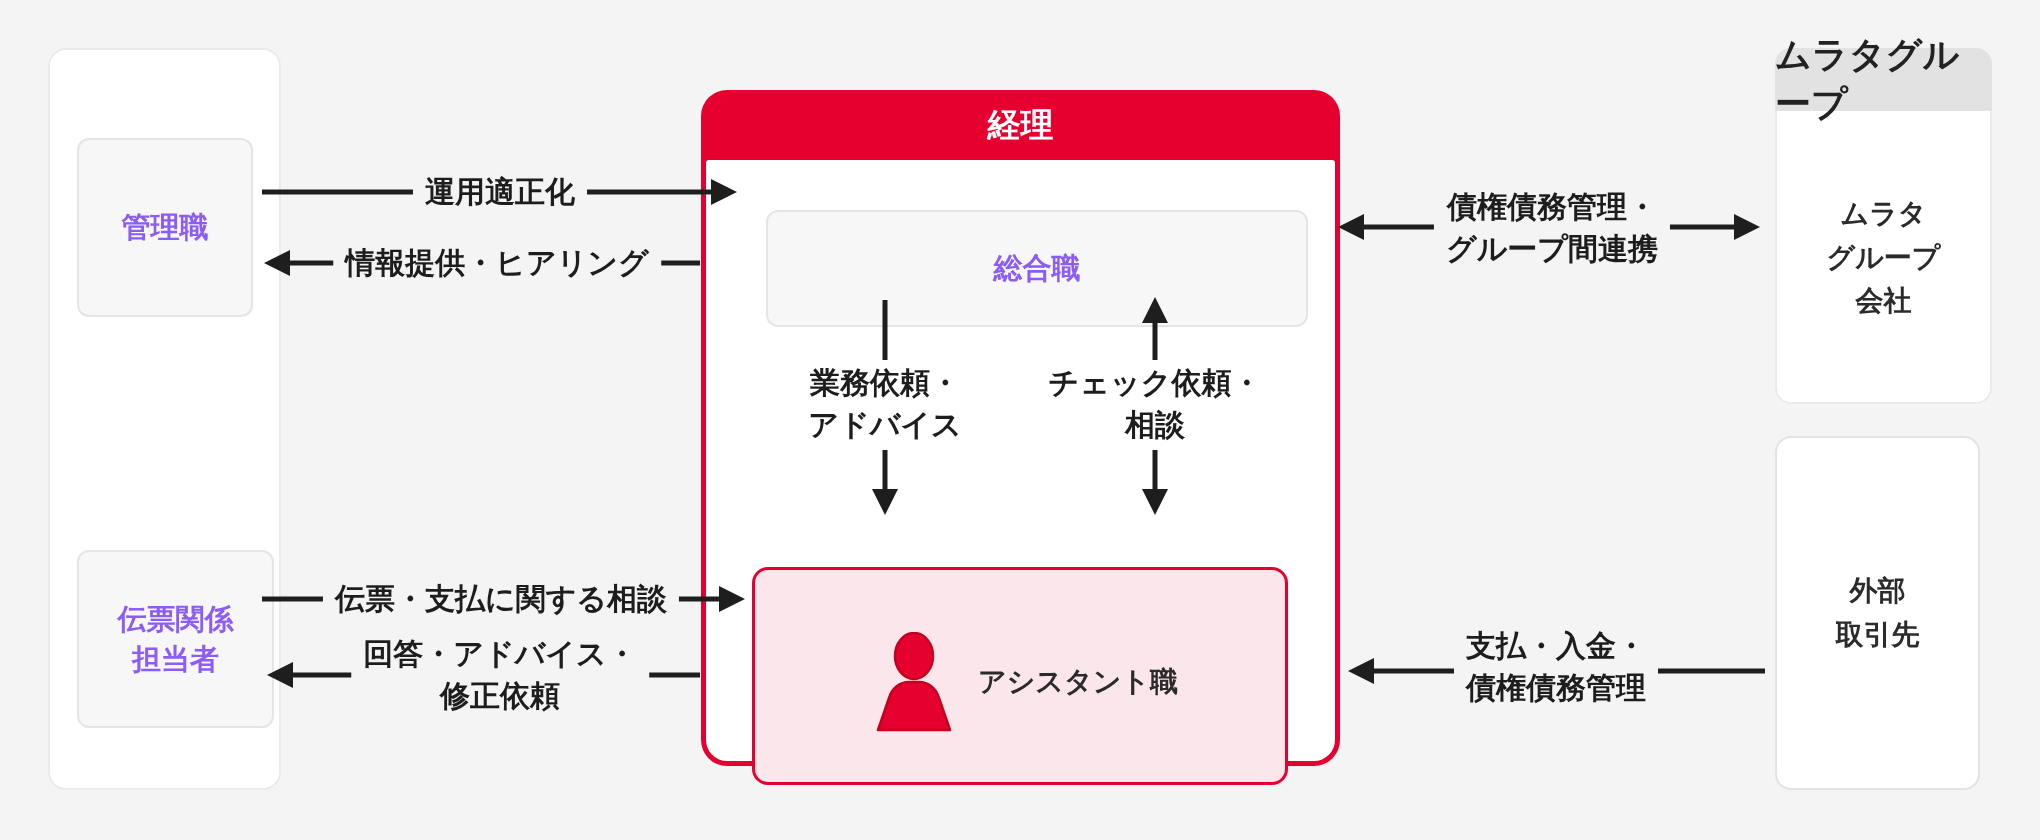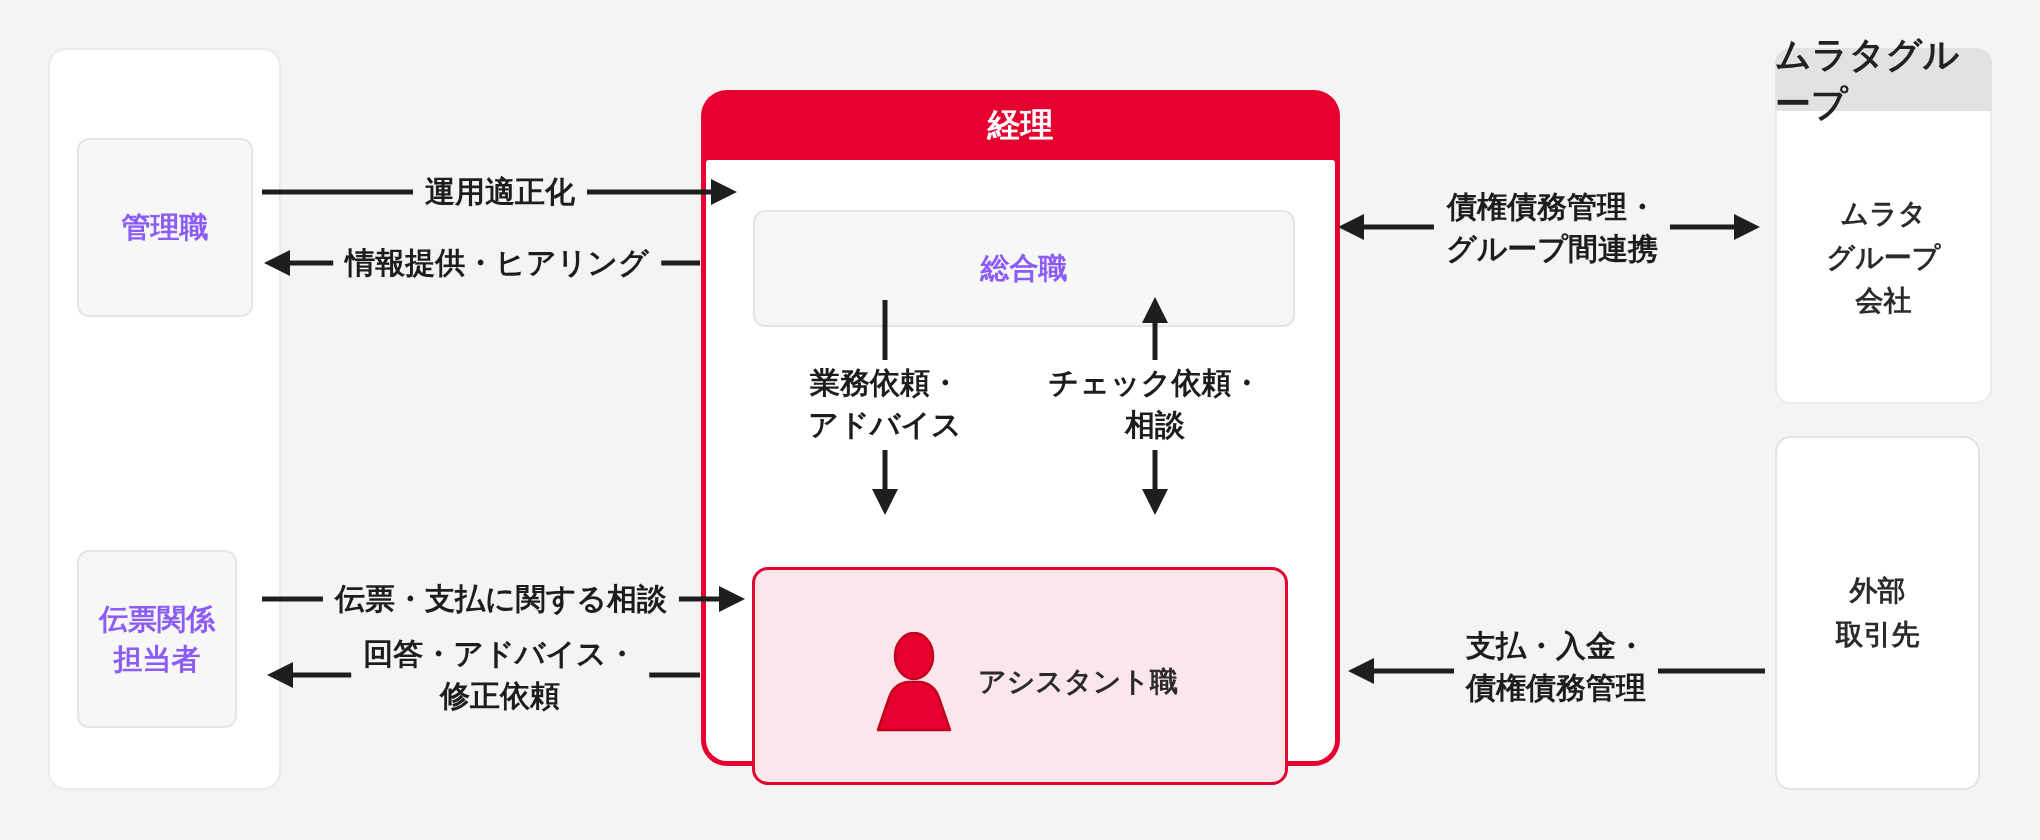--- a/index.html
+++ b/index.html
@@ -25,21 +25,21 @@
     box-sizing:border-box;display:flex;align-items:center;justify-content:center;text-align:center;
     font-size:29px;font-weight:600;color:#8b5cf6;line-height:1.38;white-space:pre-line;}
 
   
   .accounting{position:absolute;left:701px;top:48px;width:639px;height:676px;background:var(--accent);
     border-radius:26px;box-sizing:border-box;margin-top:42px;}
   .accounting-title{position:absolute;left:0;top:0;width:100%;height:70px;display:flex;align-items:center;
     justify-content:center;font-size:33px;font-weight:700;color:#fff;}
   .accounting-body{position:absolute;left:5px;right:5px;top:70px;bottom:5px;background:#fff;
     border-radius:3px 3px 21px 21px;}
-  .sogo-box{left:47px;top:50px;width:542px;height:117px;}
+  .sogo-box{left:60px;top:50px;width:542px;height:117px;}
   .assistant-box{position:absolute;left:46px;top:407px;width:536px;height:218px;background:var(--pink);
     border:3px solid var(--accent);border-radius:16px;box-sizing:border-box;
     display:flex;align-items:center;justify-content:center;gap:12px;padding-top:12px;}
   .assistant-label{font-size:28px;font-weight:600;color:#2b2b2b;}
 
   
   .plain-box{position:absolute;background:#fff;border:2px solid #e3e3e3;border-radius:16px;box-sizing:border-box;
     display:flex;align-items:center;justify-content:center;text-align:center;
     font-size:28px;font-weight:600;color:#2b2b2b;line-height:1.57;white-space:pre-line;}
   .murata-body{position:absolute;left:0;top:63px;right:0;bottom:0;display:flex;align-items:center;
@@ -58,21 +58,21 @@
 </style>
 </head>
 <body>
 
 <div class="canvas">
 
   <div class="column" style="left:48px;top:48px;width:233px;height:742px;">
     <div class="gray-box" style="left:27px;top:88px;width:176px;height:179px;">
       <span>管理職</span>
     </div>
-    <div class="gray-box" style="left:27px;top:500px;width:160px;height:178px;align-items:center;">
+    <div class="gray-box" style="left:27px;top:500px;width:197px;height:178px;align-items:center;">
       <span>伝票関係
 担当者</span>
     </div>
   </div>
 
   <div class="accounting">
     <div class="accounting-title">
       <span>経理</span>
     </div>
     <div class="accounting-body">

